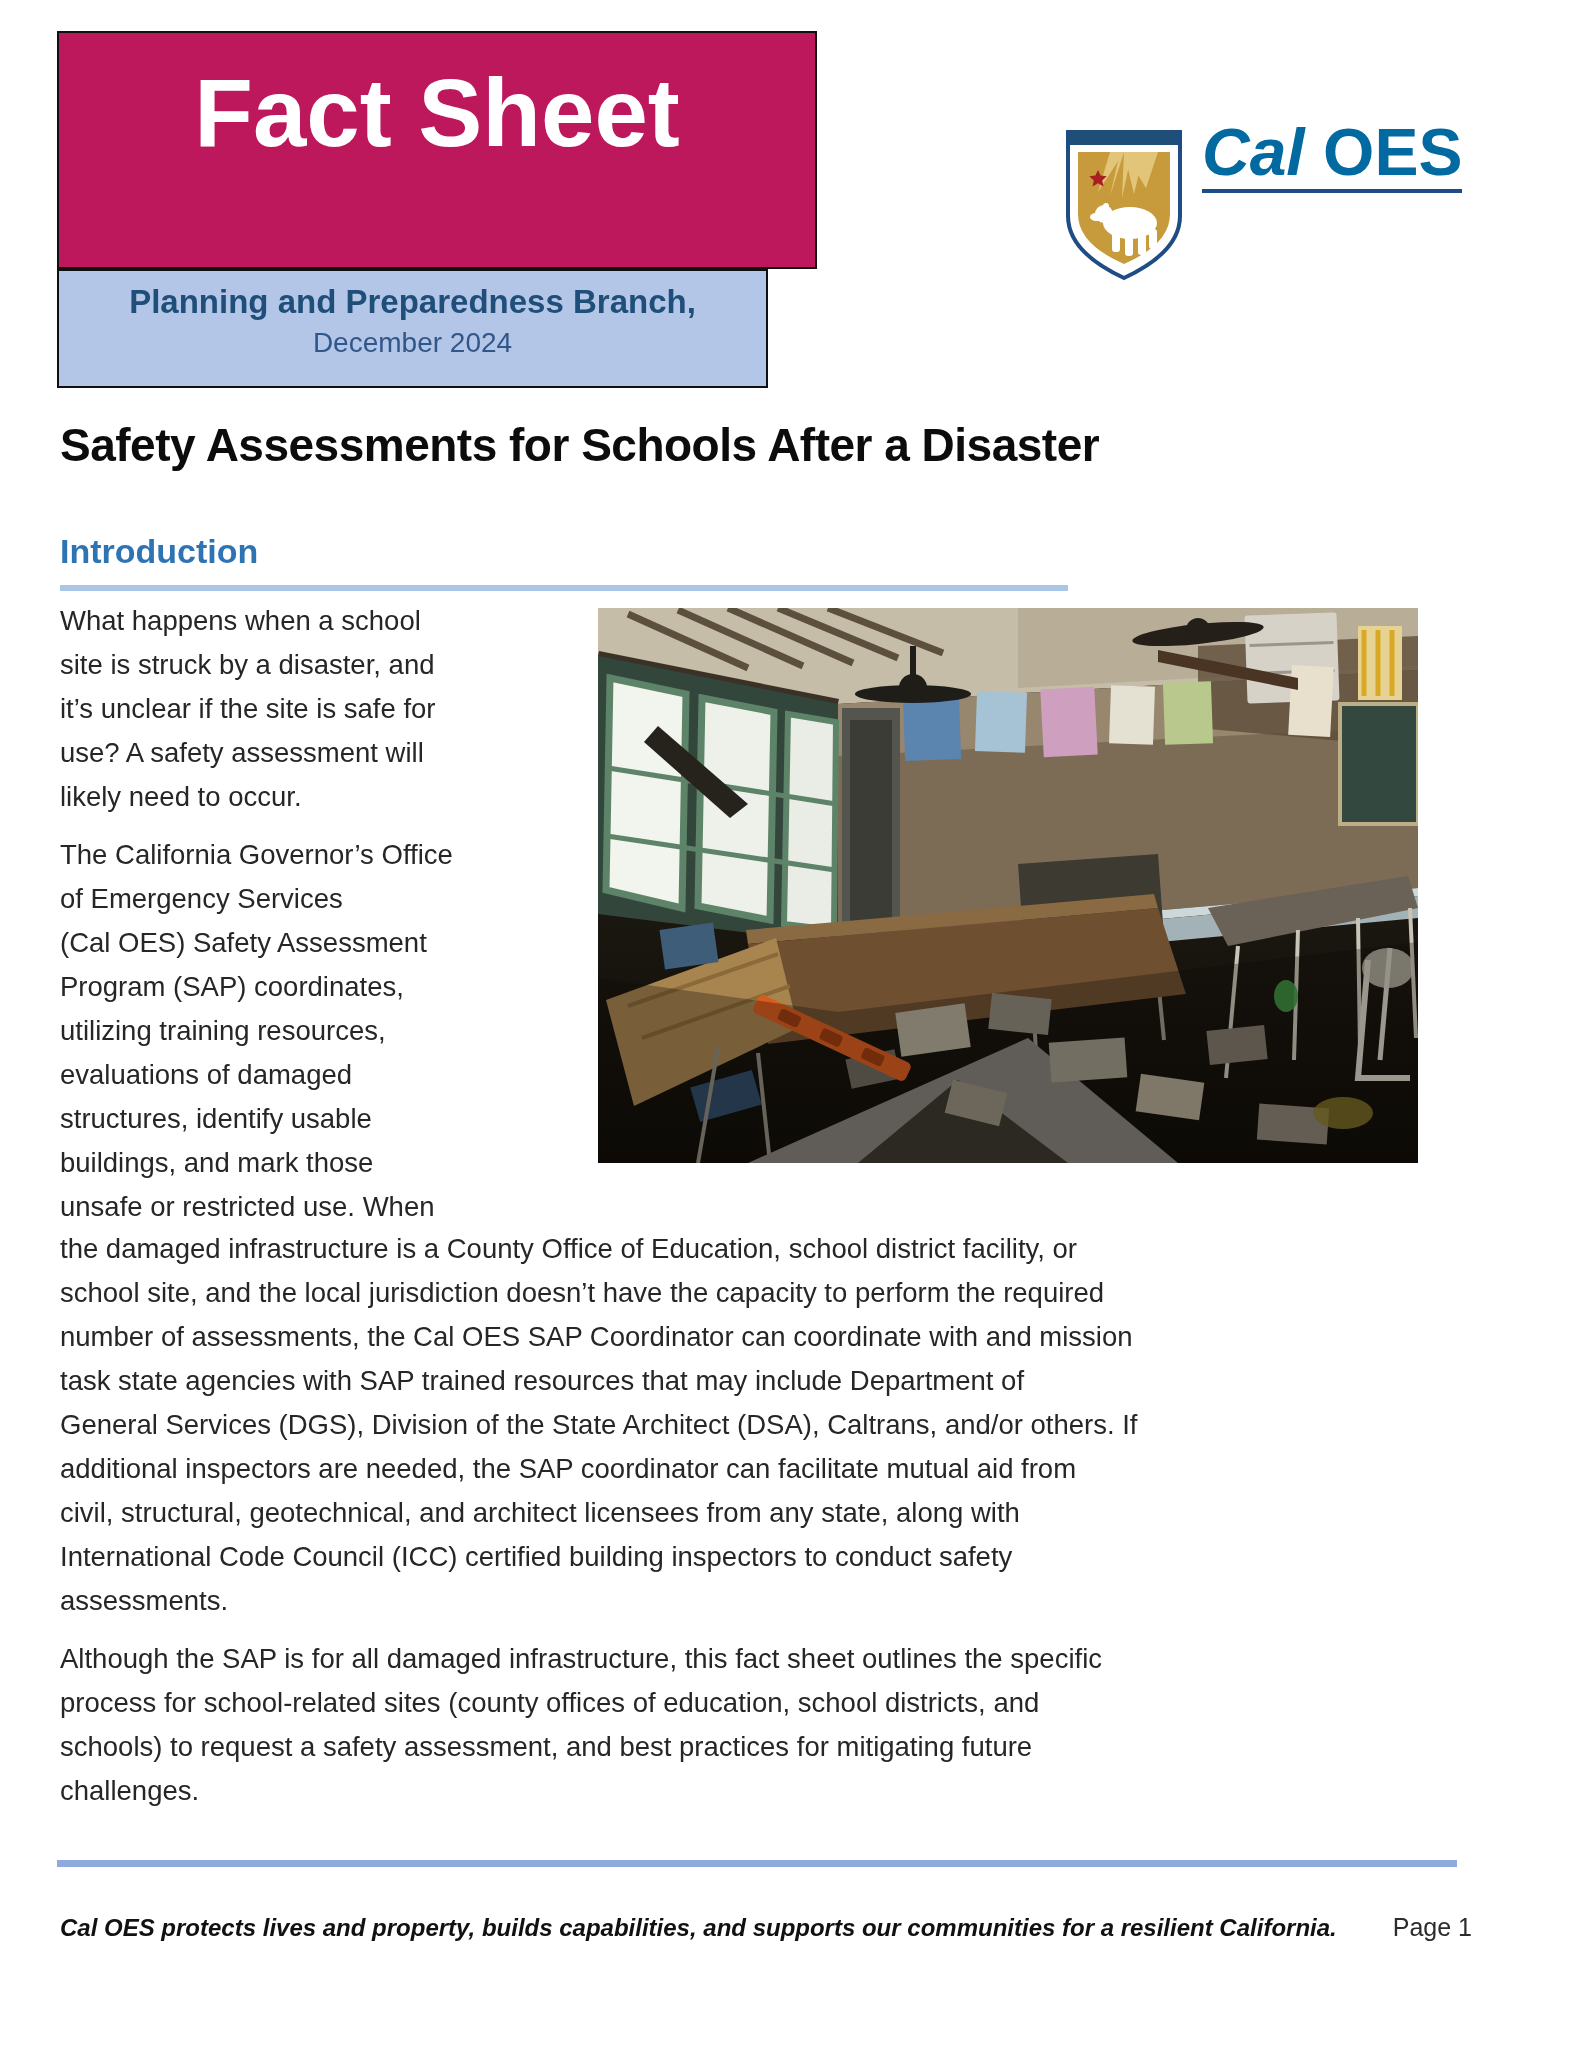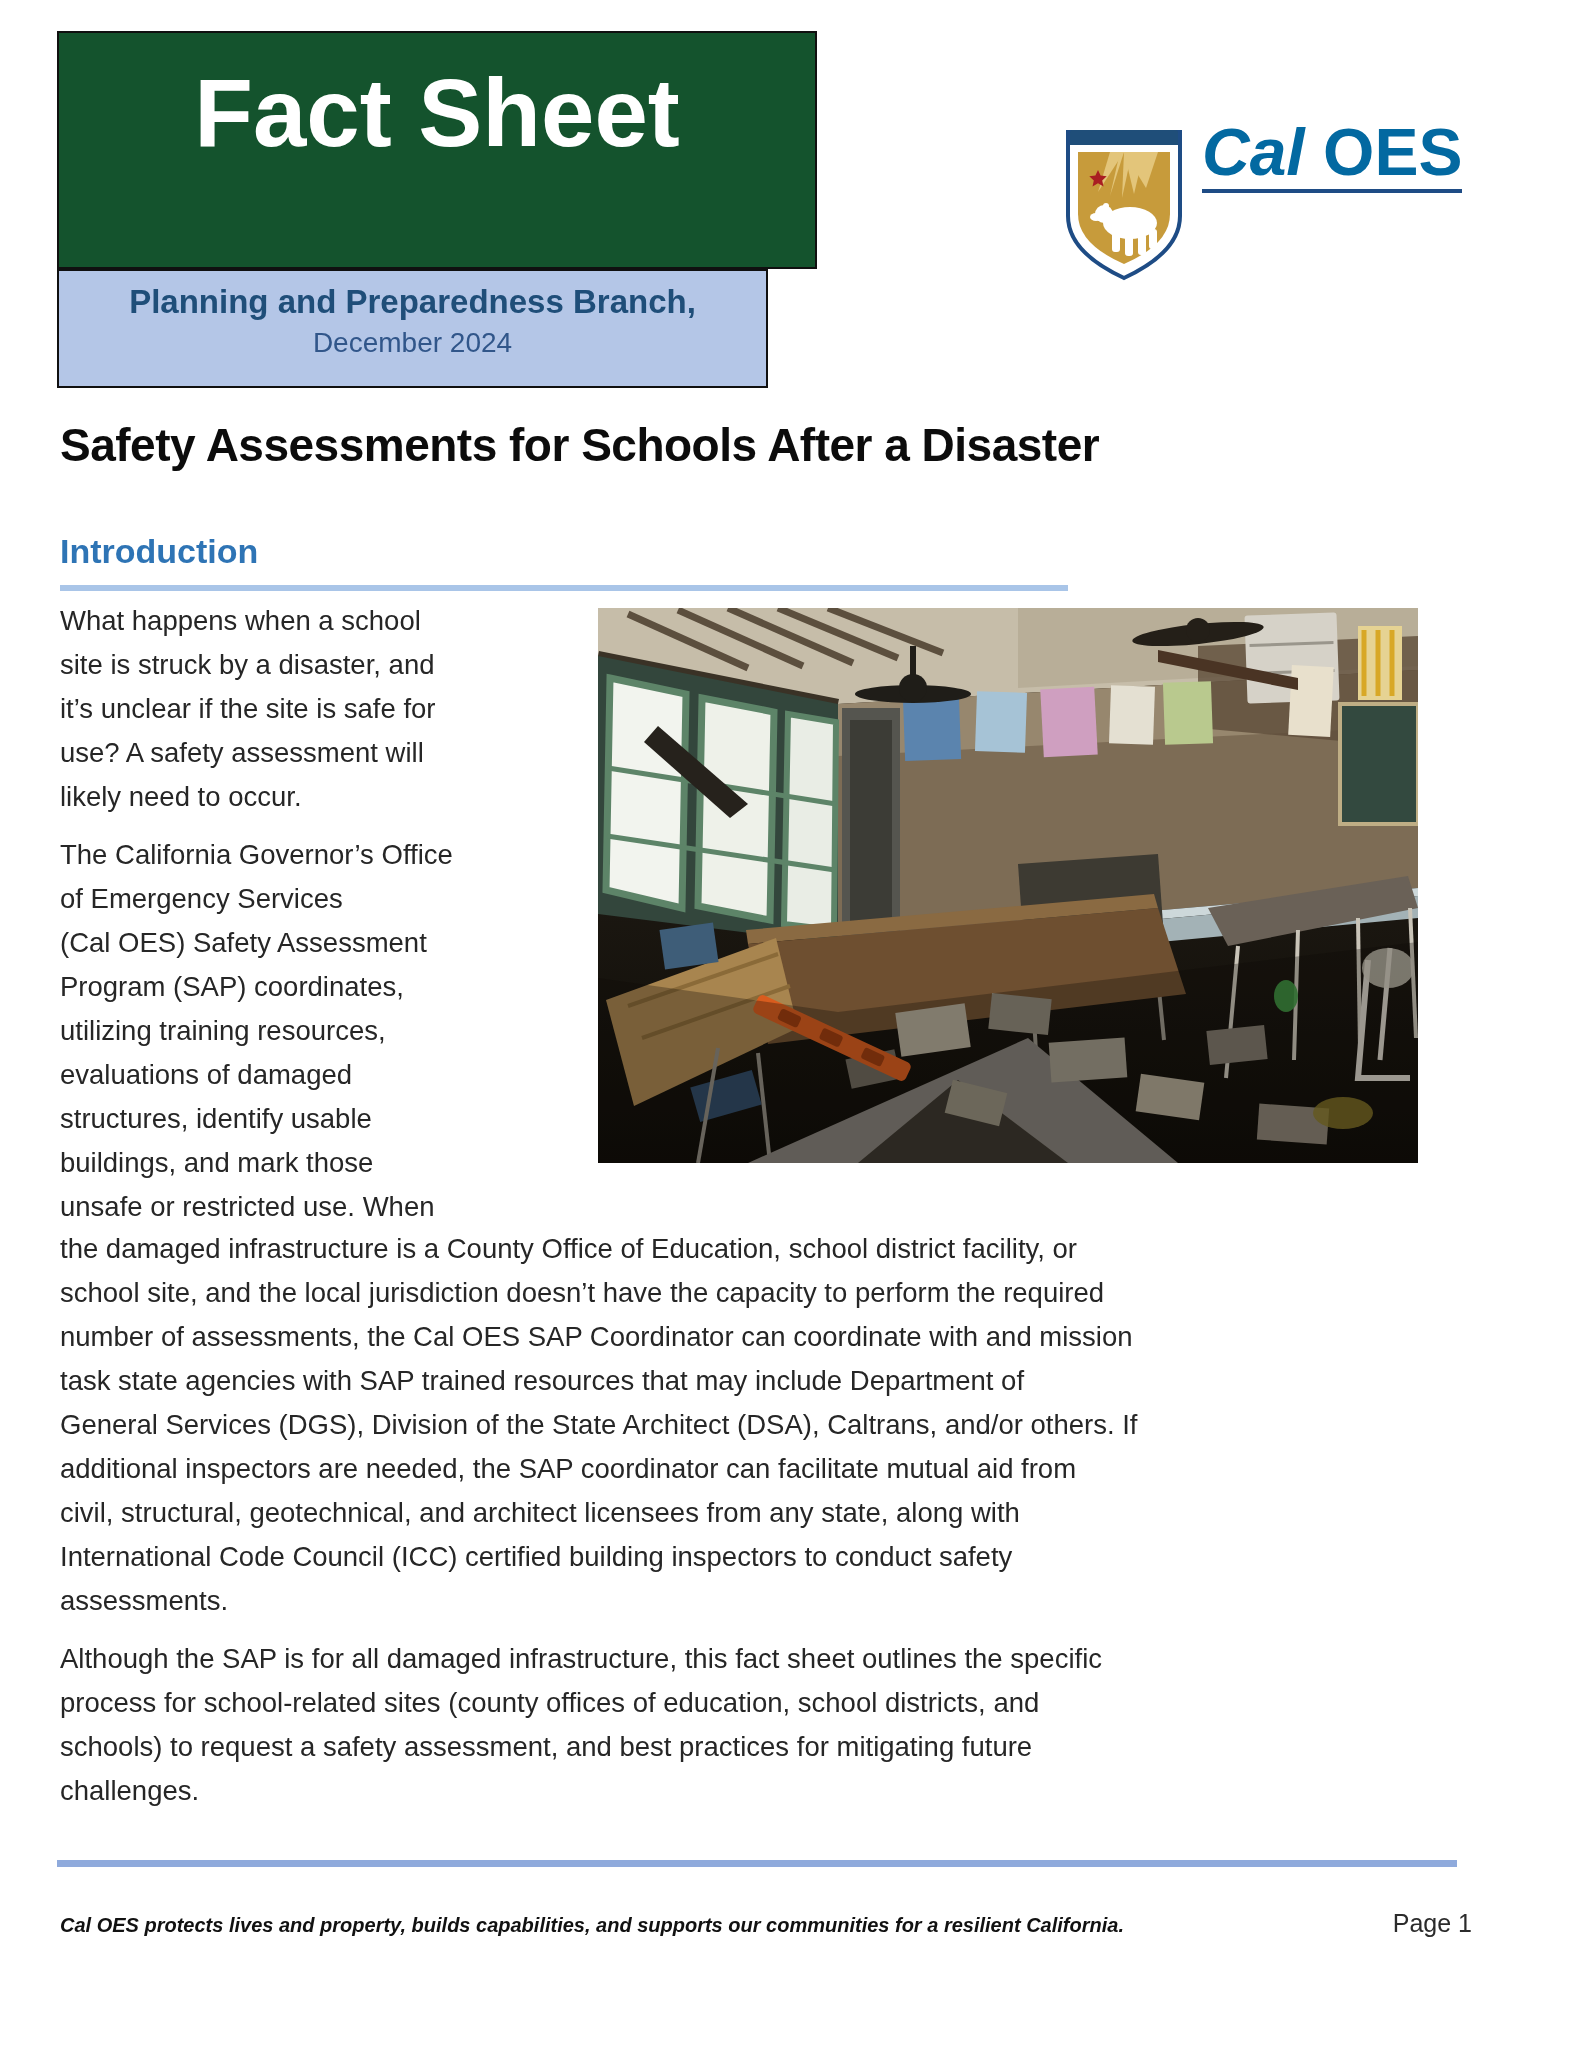--- a/index.html
+++ b/index.html
@@ -4,21 +4,21 @@
 <style>
   * { margin:0; padding:0; box-sizing:border-box; }
   html,body { background:#ffffff; }
   .page {
     position:relative; width:1583px; height:2048px; background:#ffffff;
     font-family:"Liberation Sans", sans-serif; overflow:hidden;
   }
   
   .banner-dark {
     position:absolute; left:57px; top:31px; width:760px; height:238px;
-    background:#14532d; border:2px solid #101010;
+    background:#be185d; border:2px solid #101010;
     display:flex; justify-content:center; align-items:flex-start; padding-top:30px;
   }
   .banner-dark .banner-title {
     color:#ffffff; font-size:96px; font-weight:bold; letter-spacing:0px; line-height:1.05;
   }
   .banner-light {
     position:absolute; left:57px; top:269px; width:711px; height:119px;
     background:#B4C6E7; border:2px solid #101010; text-align:center; padding-top:12px;
   }
   .banner-light .branch-name { color:#1F4E79; font-size:33px; font-weight:bold; }
@@ -41,21 +41,21 @@
   .col-narrow { position:absolute; left:60px; top:599px; width:500px; }
   .col-wide   { position:absolute; left:60px; top:1227px; width:1460px; }
   .para-gap { margin-top:14px; }
   
   .photo { position:absolute; left:598px; top:608px; width:820px; height:555px; }
   .photo svg { display:block; width:100%; height:100%; }
   
   .footer-rule { position:absolute; left:57px; top:1860px; width:1400px; height:7px; background:#8FAADC; }
   .footer-row { position:absolute; left:60px; top:1880px; width:1412px; display:flex;
                 justify-content:space-between; align-items:baseline; }
-  .footer-tagline { font-size:20px; font-weight:bold; font-style:italic; color:#111111;margin-top:34px; }
+  .footer-tagline { font-size:24px; font-weight:bold; font-style:italic; color:#111111;margin-top:34px; }
   .footer-page { font-size:25px; color:#2b2b2b;margin-left:10px; }
 </style>
 </head>
 <body>
 
 <div class="page">
 
   <div class="banner-dark">
     <div class="banner-title">Fact Sheet</div>
   </div>

